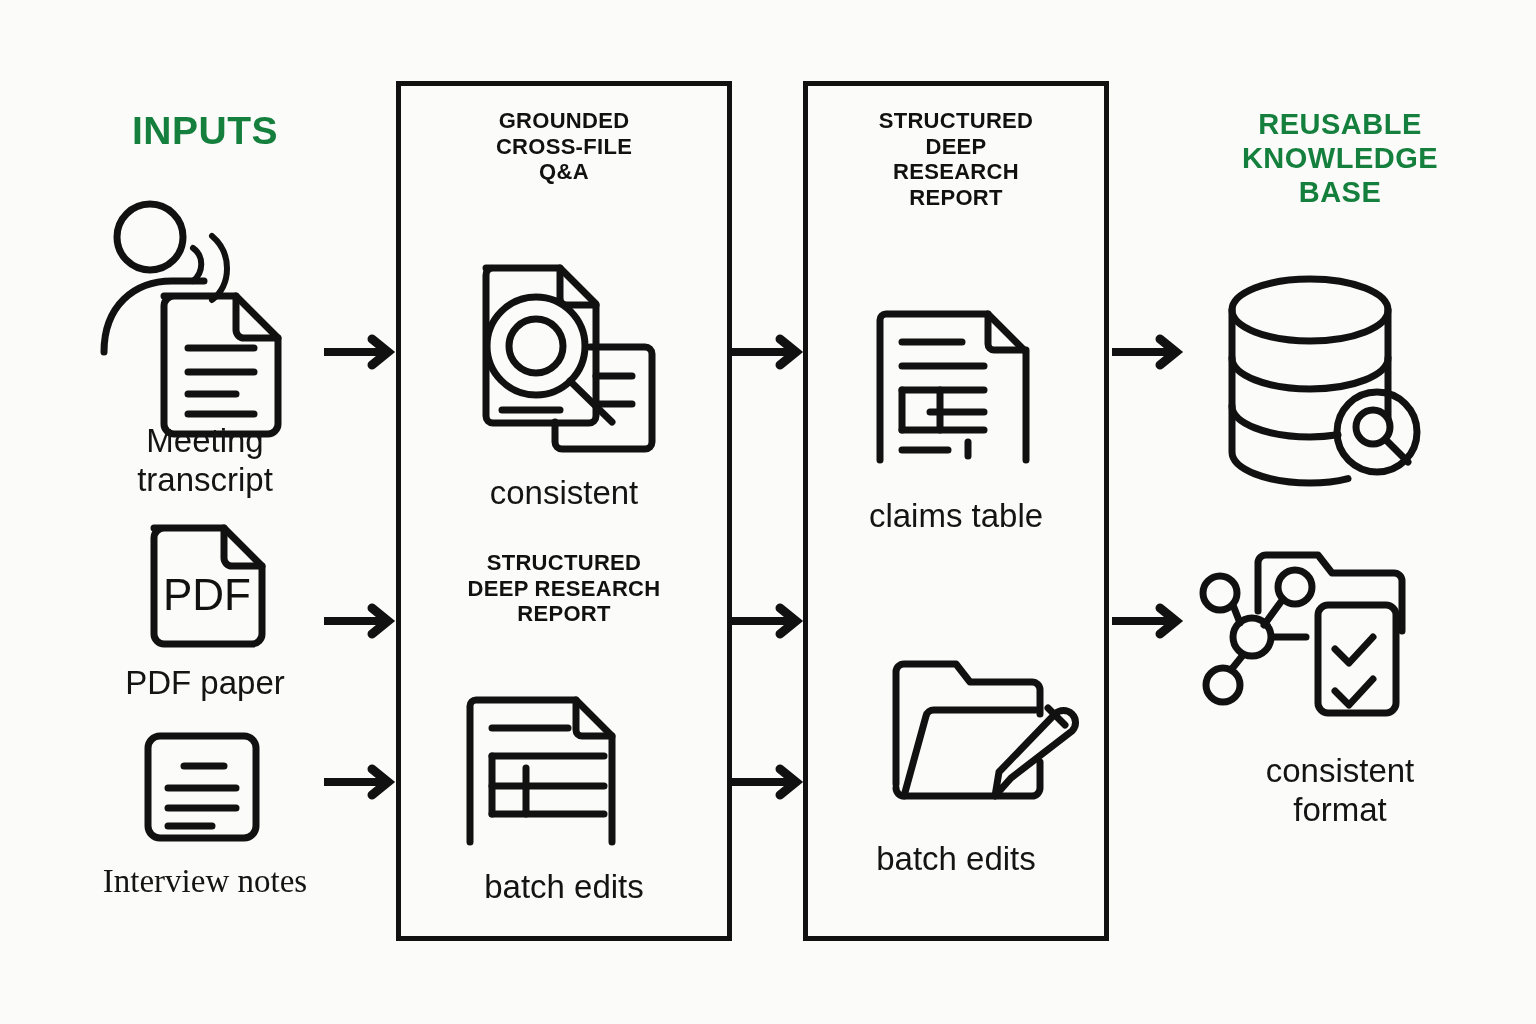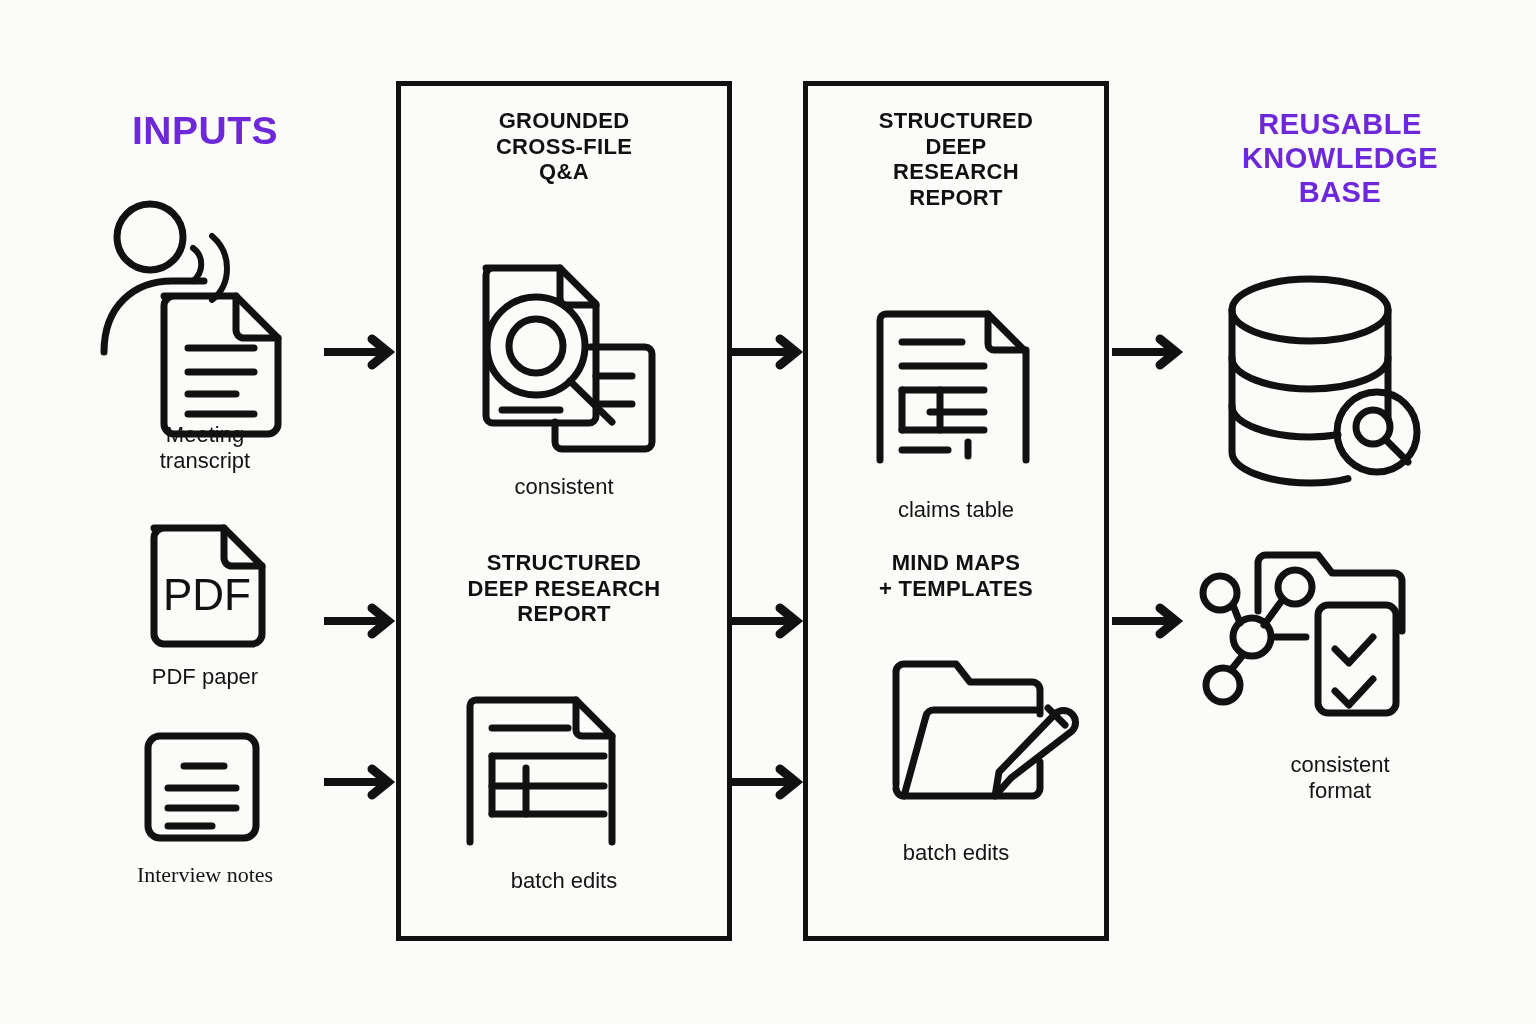--- a/index.html
+++ b/index.html
@@ -13,29 +13,29 @@
   }
   .stage{position:absolute;left:0;top:0;width:1536px;height:1024px;}
   .abs{position:absolute;}
 
   
   .col-title{
     font-weight:bold;
     letter-spacing:0.5px;
     text-align:center;
     line-height:1.17;
-    color:#6d28d9;
+    color:#15803d;
   }
   .title-inputs{font-size:39px;}
   .title-out{font-size:29px;}
 
   
   .cap{
     text-align:center;
-    font-size:22px;
+    font-size:33px;
     line-height:1.18;
     color:#141414;
     font-weight:400;
   }
   .sub-title{
     text-align:center;
     font-weight:bold;
     font-size:22px;
     line-height:1.17;
     letter-spacing:0.3px;
@@ -210,24 +210,20 @@
       <path class="ln" d="M30 82 v40"></path>
       <path class="ln" d="M68 82 v40"></path>
       <path class="ln" d="M30 122 h82"></path>
       <path class="ln" d="M58 104 h54"></path>
       <path class="ln" d="M30 142 h46"></path>
       <path class="ln" d="M96 134 v14"></path>
     </svg>
   </div>
   <div class="abs cap" style="left:812px;top:474px;width:288px;margin-top:23px;">claims table</div>
 
-  <div class="abs sub-title" style="left:806px;top:550px;width:300px;">
-    <div>MIND MAPS</div>
-    <div>+ TEMPLATES</div>
-  </div>
 
   <div class="abs" style="left:848px;top:654px;width:225px;height:160px;">
     <svg width="225" height="160" viewBox="0 0 225 160">
       <path class="ln" d="M48 130 V18 a8 8 0 0 1 8 -8 h52 l14 18 h62 a8 8 0 0 1 8 8 v24"></path>
       <path class="ln" d="M192 108 v26 a8 8 0 0 1 -8 8 H56 a8 8 0 0 1 -8 -8"></path>
       <path class="ln" d="M56 142 L78 62 a8 8 0 0 1 8 -6 h102"></path>
       <path class="ln" d="M163 124 l-16 18 l4 -24 l56 -58 a12 12 0 0 1 17 17 z"></path>
       <path class="ln" d="M200 54 l17 17"></path>
     </svg>
   </div>

